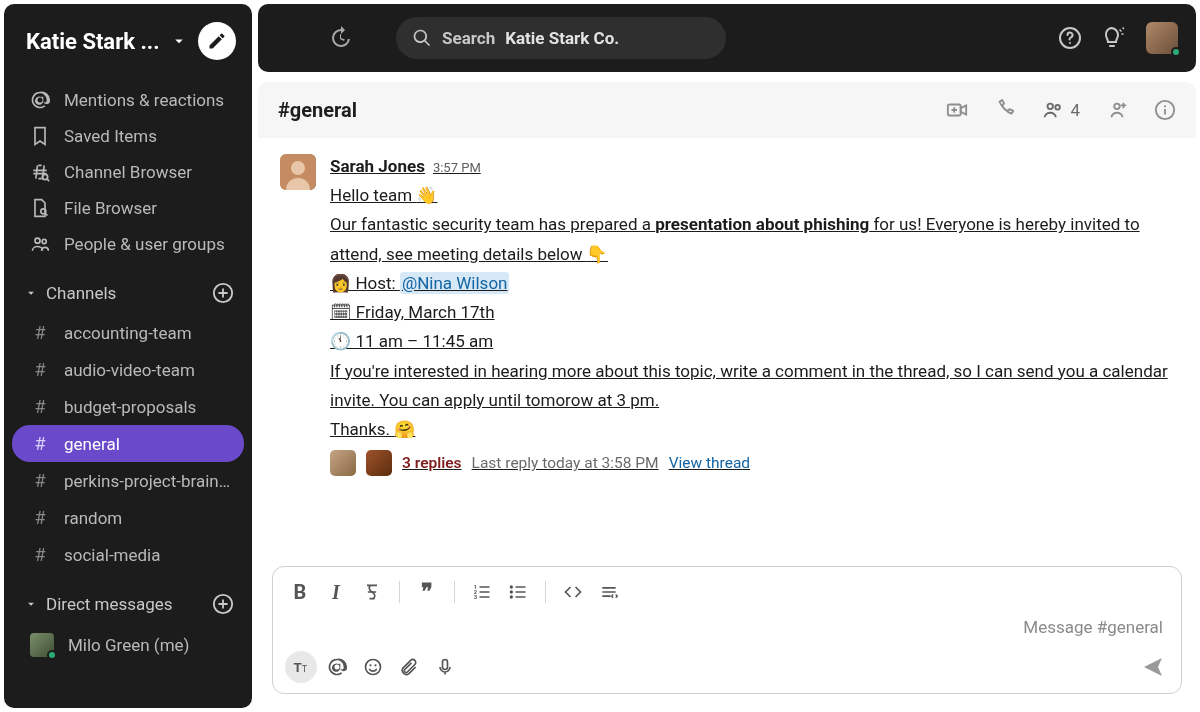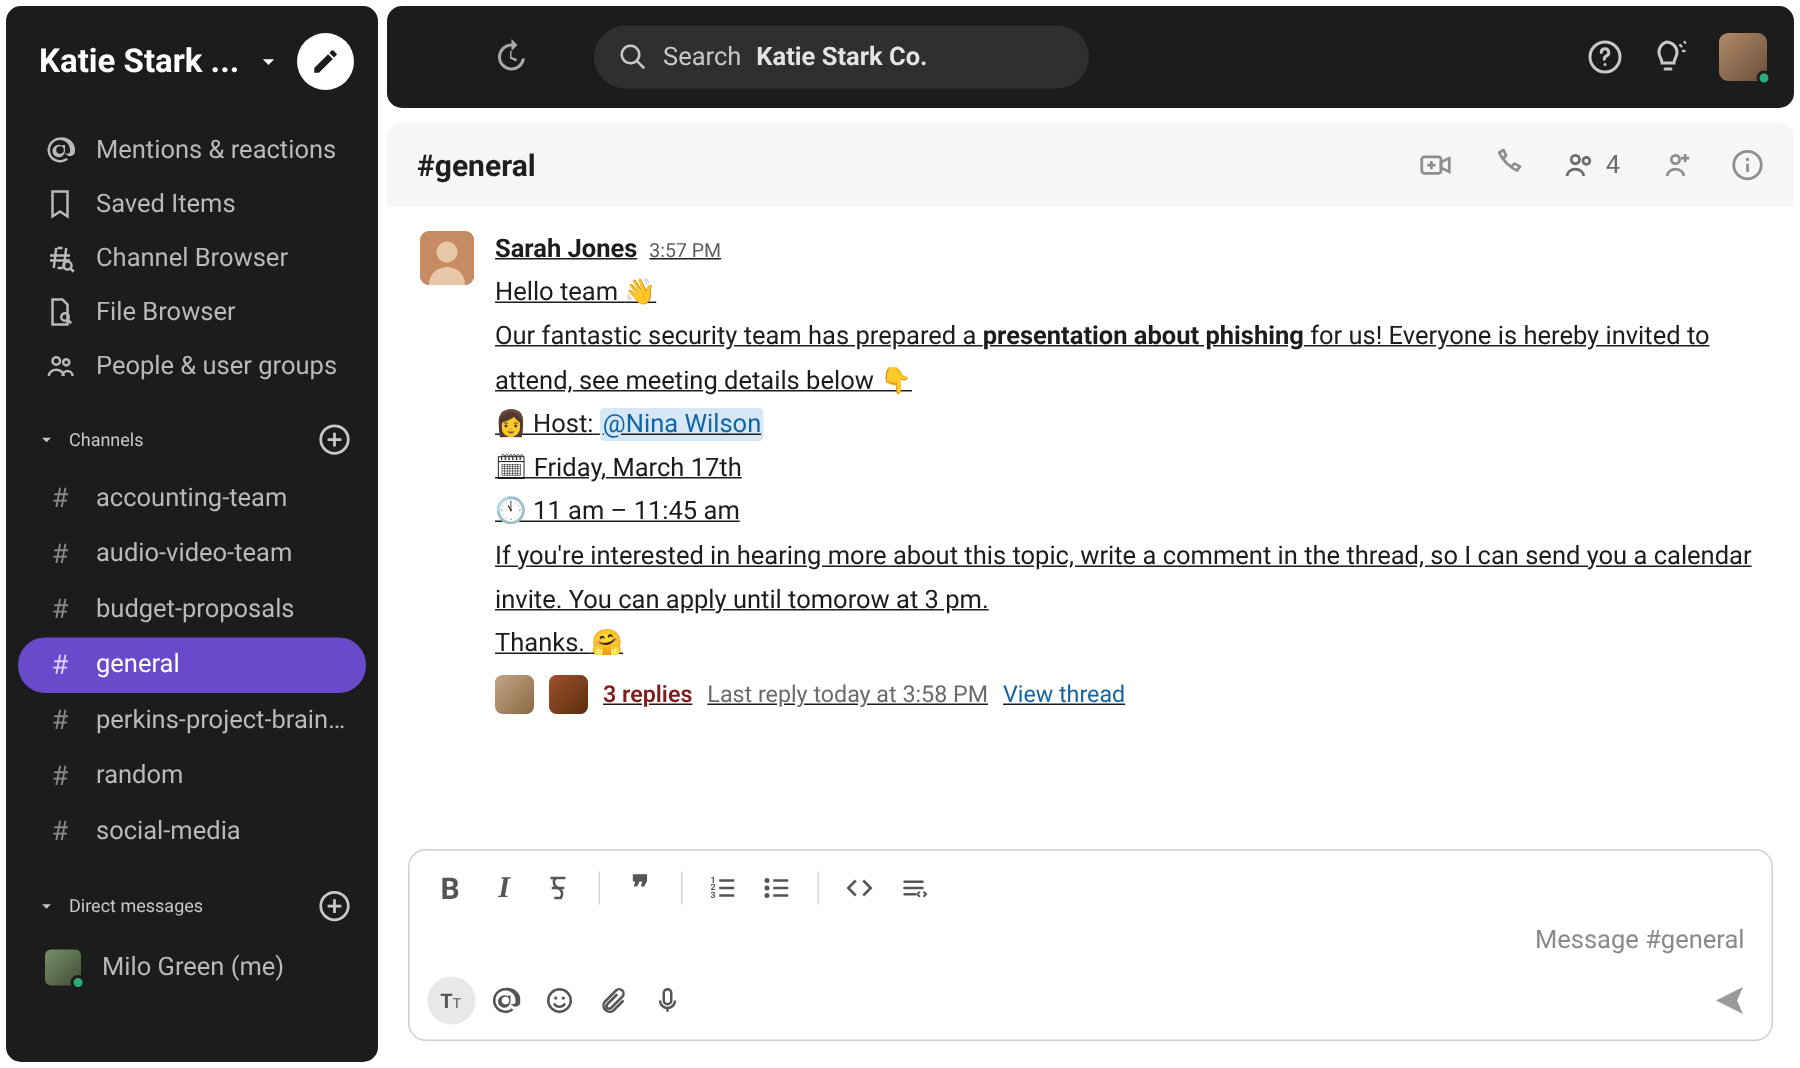--- a/index.html
+++ b/index.html
@@ -44,42 +44,42 @@
   .chev { width: 18px; height: 18px; fill: #fff; flex-shrink: 0;}
   .compose-btn {
     width: 38px; height: 38px; border-radius: 50%;
     background: #fff; display: flex; align-items: center; justify-content: center;
     flex-shrink: 0;
   }
   .compose-btn svg { width: 20px; height: 20px; fill: #1d1c1d; }
 
   .sidebar-section { padding: 4px 0; }
   .sidebar-item {
-    display: flex; align-items: flex-start; gap: 14px;
+    display: flex; align-items: flex-end; gap: 14px;
     padding: 8px 18px 8px 26px;
     font-size: 17px;
     color: #b9b9b9;
     cursor: pointer;
   }
   .sidebar-item svg.icon {
     width: 20px; height: 20px; fill: #b9b9b9; flex-shrink: 0;
   }
   .sidebar-item .hash {
     width: 20px; text-align: center; font-size: 18px; font-weight: 400; color: #878787;
     flex-shrink:0;
   }
   .sidebar-item.active {
     background: #6a49cb; color: #fff; border-radius: 18px; margin: 0 8px; padding-left: 18px;
   }
   .sidebar-item.active .hash { color: #d9cffa; }
   .sidebar-item .label { white-space: nowrap; overflow: hidden; text-overflow: ellipsis; }
   .section-header {
     display: flex; align-items: center; gap: 8px;
     padding: 16px 18px 6px 20px;
-    font-size: 12px; color: #c8c8c8;
+    font-size: 17px; color: #c8c8c8;
   }
   .section-header .caret { width: 14px; height: 14px; fill: #c8c8c8; }
   .section-header .title { flex: 1; }
   .section-header .plus { width: 22px; height: 22px; fill: #c8c8c8; }
 
   .dm-item {
     display: flex; align-items: center; gap: 14px;
     padding: 8px 18px 8px 26px;
     font-size: 17px; color: #b9b9b9;
   }
@@ -113,21 +113,21 @@
   .search {
     flex: 0 0 330px;
     height: 42px;
     background: #2f2f2f; border-radius: 22px;
     display: flex; align-items: center;
     padding: 0 16px; gap: 10px;
     margin-left: 30px;
     color: #c8c8c8;
   }
   .search svg { width: 20px; height: 20px; fill: #c8c8c8; }
-  .search .pfx { font-size: 17px; }
+  .search .pfx { font-size: 17px; font-weight: bold; }
   .search .ctx { font-size: 17px; font-weight: 700; color: #e3e3e3; }
   .topbar .spacer { flex: 1; }
   .topbar-icons { display: flex; align-items: center; gap: 20px; }
   .topbar-icons svg { width: 24px; height: 24px; fill: #c8c8c8; }
   .top-avatar {
     width: 32px; height: 32px; border-radius: 6px;
     background: linear-gradient(135deg,#b08968,#6b4f3a);
     position: relative;
   }
   .top-avatar .presence { border-color: #1d1c1d; bottom:-3px; right:-3px; }

